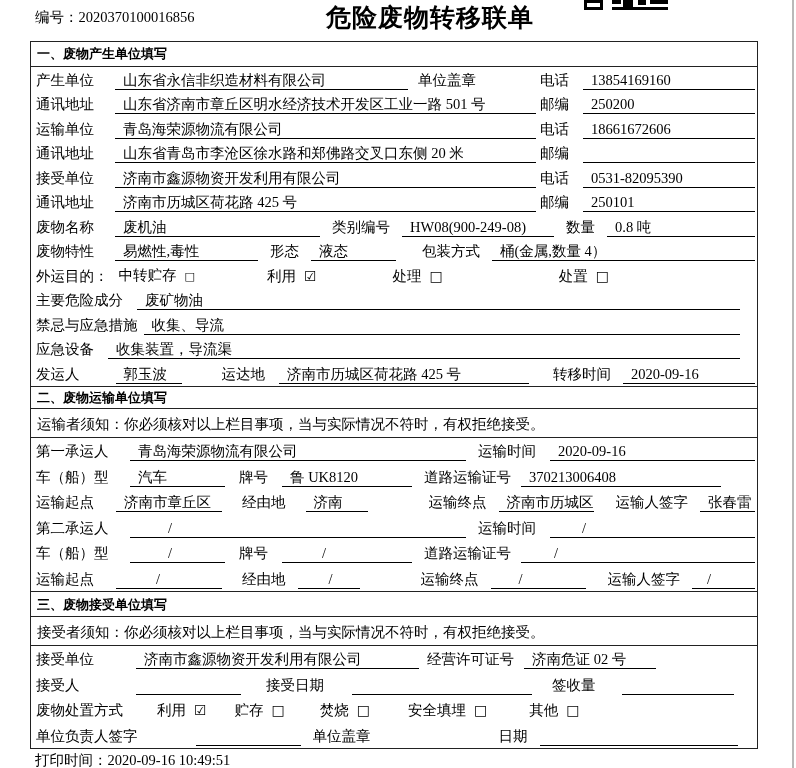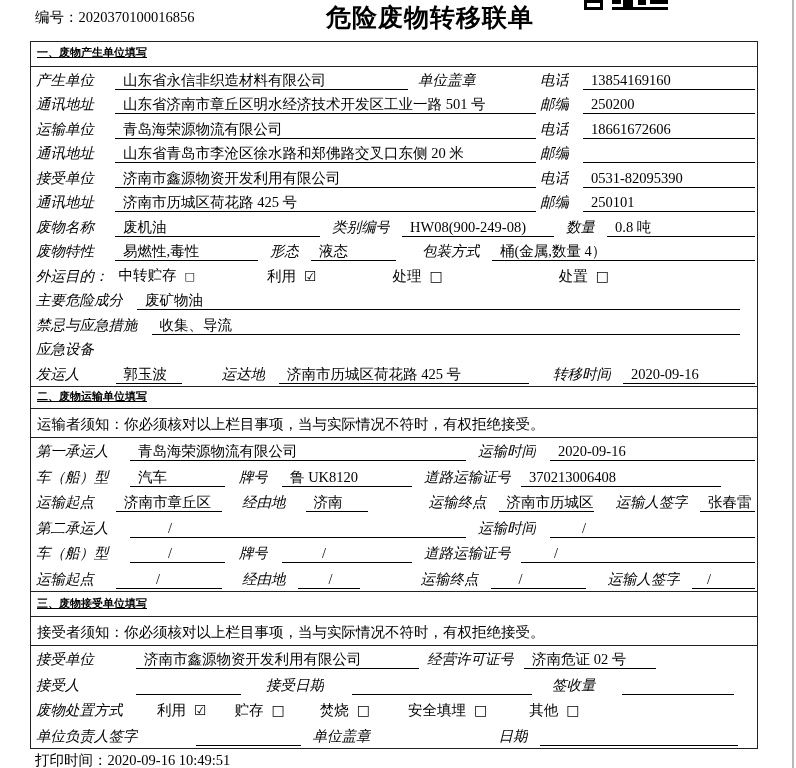--- a/index.html
+++ b/index.html
@@ -24,36 +24,36 @@
   .qr .q4{left:66px;top:0;width:18px;height:4px;}
   .qr .qbar{left:28px;top:7px;width:56px;height:3px;}
   .viewer-edge{position:absolute;right:2px;top:0;bottom:0;width:2px;background:#b9b9b9;}
 
   .form-table{
     position:absolute;left:30px;top:41px;width:728px;height:708px;
     border:1.5px solid #222;display:flex;flex-direction:column;
   }
   .sec-title{
     flex:none;font-family:"Liberation Sans","DejaVu Sans",sans-serif;
-    font-weight:bold;font-size:11px;padding:3px 0 0 6px;
-    border-bottom:1.5px solid #222;white-space:nowrap;text-decoration:underline;
+    font-weight:bold;font-size:13px;padding:3px 0 0 6px;
+    border-bottom:1.5px solid #222;white-space:nowrap;
   }
   .sec-title.bt{border-top:1.5px solid #222;}
   .t1{height:25px;}
   .t2{height:23px;padding-top:2px;}
   .t3{height:26px;padding-top:4px;}
   .notice{
     flex:none;height:29px;border-bottom:1.5px solid #222;
     padding:6px 0 0 6px;white-space:nowrap;font-family:Liberation Serif, serif;
   }
   .row{display:flex;align-items:flex-end;padding:0 2px 2px 5px;flex:none;}
   .r1{height:24.5px;}
   .r2{height:25.5px;}
   .r3{height:25.5px;}
-  .lbl{flex:none;white-space:nowrap;line-height:19px;overflow:hidden;font-style:italic;}
+  .lbl{flex:none;white-space:nowrap;line-height:19px;overflow:hidden;}
   .val{
     flex:none;border-bottom:1px solid #000;height:19px;line-height:19px;
     padding:0 2px 0 8px;overflow:hidden;white-space:nowrap;
   }
   .vgrow{flex:1 1 auto;}
   .opt{flex:none;white-space:nowrap;line-height:19px;}
   .cbx{font-family:"DejaVu Sans",sans-serif;font-size:14px;margin-left:8px;}
   .cbx-sm{font-size:11px;}
   .footer-print{position:absolute;left:35px;top:751px;white-space:nowrap;}
 </style>
@@ -148,25 +148,26 @@
     <span class="opt" style="margin-left:116px"><span>处置</span><span class="cbx">□</span></span>
   </div>
 
   <div class="row r1">
     <span class="lbl">主要危险成分</span>
     <span class="val vgrow" style="margin-left:14px;margin-right:15px">废矿物油</span>
   </div>
 
   <div class="row r1">
     <span class="lbl">禁忌与应急措施</span>
-    <span class="val vgrow" style="margin-left:14px;margin-right:15px">收集、导流</span>
+    <span class="val vgrow" style="margin-left:6px;margin-right:15px">收集、导流</span>
   </div>
 
   <div class="row r1">
     <span class="lbl">应急设备</span>
+    <span class="val vgrow" style="margin-left:14px;margin-right:15px">收集装置，导流渠</span>
   </div>
 
   <div class="row r1">
     <span class="lbl">发运人</span>
     <span class="val" style="width:66px;margin-left:36px">郭玉波</span>
     <span class="lbl" style="margin-left:40px">运达地</span>
     <span class="val" style="width:250px;margin-left:14px">济南市历城区荷花路 425 号</span>
     <span class="lbl" style="margin-left:24px">转移时间</span>
     <span class="val vgrow" style="margin-left:12px">2020-09-16</span>
   </div>

